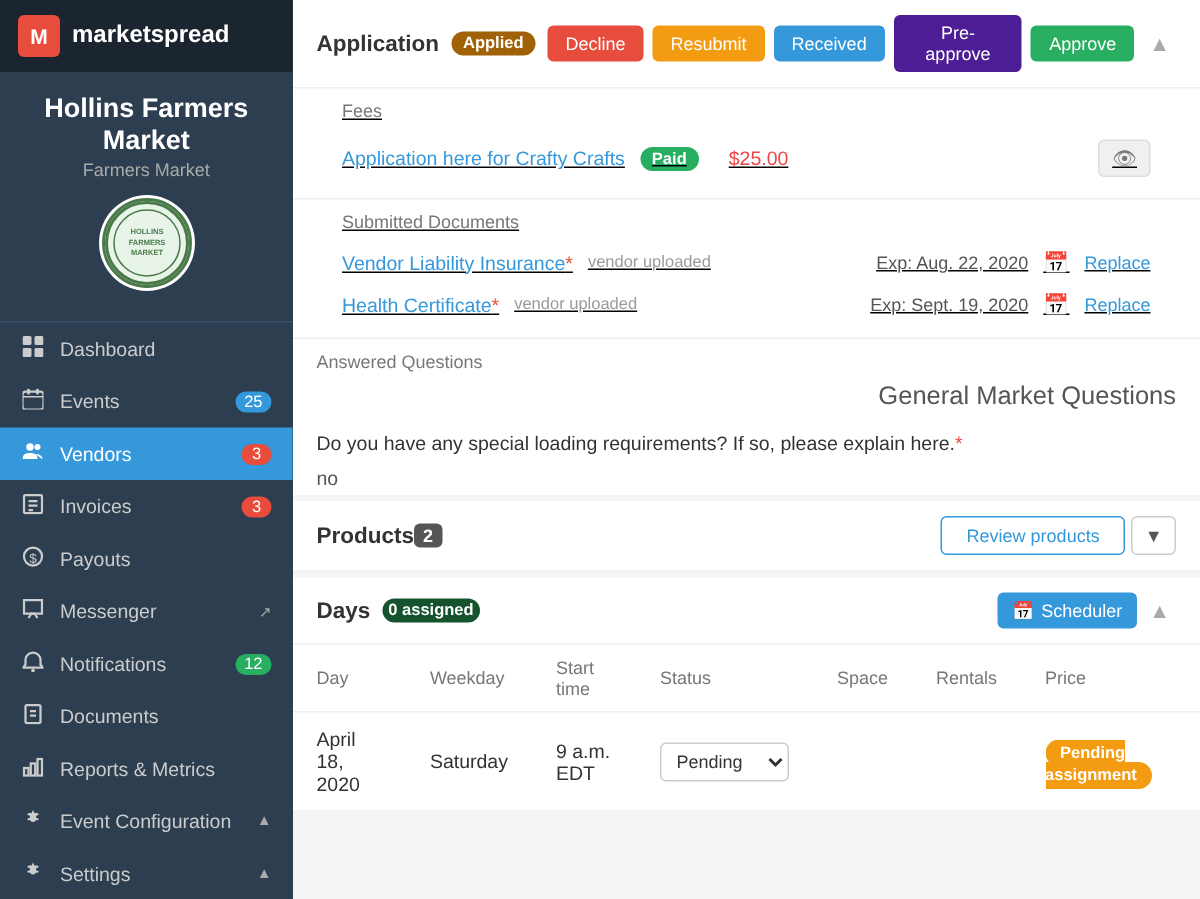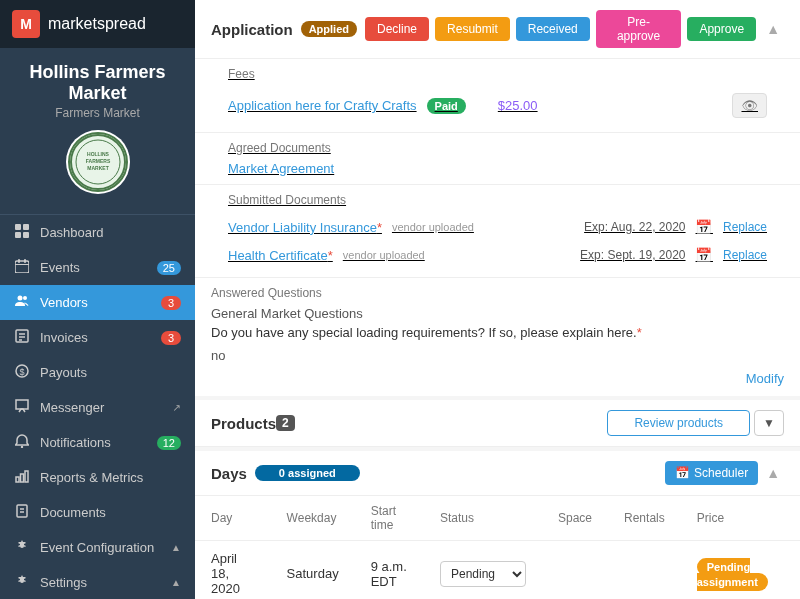--- a/index.html
+++ b/index.html
@@ -2,21 +2,21 @@
 <html><head>
   <meta charset="utf-8">
   <style>
     * { box-sizing: border-box; margin: 0; padding: 0; }
     body { font-family: -apple-system, BlinkMacSystemFont, 'Segoe UI', sans-serif; font-size: 13px; background: #f5f5f5; display: flex; height: 599px; overflow: hidden; }
 
     
     .sidebar { width: 195px; background: #2c3e50; color: #fff; display: flex; flex-direction: column; flex-shrink: 0; height: 599px; overflow-y: auto; }
     .sidebar-header { background: #1a252f; padding: 10px 12px; display: flex; align-items: center; gap: 8px; }
     .logo-box { background: #e74c3c; width: 28px; height: 28px; border-radius: 4px; display: flex; align-items: center; justify-content: center; font-weight: bold; font-size: 14px; color: white; flex-shrink: 0; }
-    .logo-text { font-size: 16px; font-weight: normal; color: white; }
+    .logo-text { font-size: 16px; font-weight: bold; color: white; }
     .market-info { padding: 14px 12px 10px; text-align: center; border-bottom: 1px solid #3d5166; }
     .market-name { font-weight: bold; font-size: 18px; color: white; }
     .market-sub { font-size: 12px; color: #aaa; margin-top: 2px; }
     .market-logo { width: 64px; height: 64px; border-radius: 50%; background: white; margin: 10px auto; display: flex; align-items: center; justify-content: center; overflow: hidden; }
     .market-logo-inner { width: 60px; height: 60px; border-radius: 50%; background: #e8f4e8; border: 2px solid #4a7a4a; display: flex; align-items: center; justify-content: center; font-size: 8px; color: #4a7a4a; text-align: center; font-weight: bold; }
 
     .nav-item { display: flex; align-items: center; padding: 9px 14px; cursor: pointer; color: #ccc; gap: 10px; position: relative; }
     .nav-item.active { background: #3498db; color: white; }
     .nav-icon { width: 16px; text-align: center; flex-shrink: 0; }
     .nav-label { flex: 1; font-size: 13px; }
@@ -27,47 +27,47 @@
     
     .main { flex: 1; overflow-y: auto; background: #f5f5f5; }
 
     
     .section { background: white; margin-bottom: 4px; }
     .section-header { display: flex; align-items: center; padding: 10px 16px; border-bottom: 1px solid #eee; gap: 8px; }
     .section-title { font-size: 15px; font-weight: 600; color: #333; }
     .badge-applied { background: #a16207; color: white; padding: 2px 8px; border-radius: 10px; font-size: 11px; font-weight: bold; }
     .badge-paid { background: #27ae60; color: white; padding: 2px 8px; border-radius: 10px; font-size: 11px; font-weight: bold; }
     .badge-pending-assign { background: #f39c12; color: white; padding: 3px 10px; border-radius: 10px; font-size: 11px; font-weight: bold; }
-    .badge-0assigned { background: #0369a1; color: white; padding: 2px 24px; border-radius: 10px; font-size: 11px; font-weight: bold; }
+    .badge-0assigned { background: #14532d; color: white; padding: 2px 4px; border-radius: 10px; font-size: 11px; font-weight: bold; }
     .badge-num { background: #555; color: white; padding: 1px 6px; border-radius: 4px; font-size: 12px; font-weight: bold; }
 
     .action-buttons { margin-left: auto; display: flex; gap: 6px; align-items: center; }
     .btn { padding: 5px 12px; border-radius: 4px; border: none; cursor: pointer; font-size: 12px; font-weight: 500; color: white; }
     .btn-decline { background: #e74c3c; }
     .btn-resubmit { background: #f39c12; }
     .btn-received { background: #3498db; }
-    .btn-preapprove { background: #ec4899; }
+    .btn-preapprove { background: #4c1d95; }
     .btn-approve { background: #27ae60; }
     .btn-scheduler { background: #3498db; color: white; border: none; padding: 5px 10px; border-radius: 4px; font-size: 12px; cursor: pointer; display: flex; align-items: center; gap: 4px; }
-    .btn-review { background: white; border: 1px solid #3498db; color: #3498db; padding: 5px 26px; border-radius: 4px; font-size: 12px; cursor: pointer; }
+    .btn-review { background: white; border: 1px solid #3498db; color: #3498db; padding: 5px 16px; border-radius: 4px; font-size: 12px; cursor: pointer; }
     .btn-chevron { background: white; border: 1px solid #ccc; color: #555; padding: 5px 8px; border-radius: 4px; font-size: 12px; cursor: pointer; }
     .btn-collapse { background: none; border: none; color: #aaa; cursor: pointer; font-size: 14px; padding: 0 4px; }
 
     .subsection { padding: 8px 33px; border-bottom: 1px solid #eee; text-decoration: underline; }
     .subsection-label { font-size: 12px; color: #777; font-weight: 500; margin-bottom: 6px; }
     .doc-row { display: flex; align-items: center; padding: 6px 0; gap: 10px; }
     .link-blue { color: #3498db; text-decoration: none; font-size: 13px; }
     .doc-tag { color: #999; font-size: 11px; }
     .doc-exp { color: #555; font-size: 12px; margin-left: auto; }
     .icon-calendar { color: #777; font-size: 14px; }
     .link-replace { color: #3498db; font-size: 12px; cursor: pointer; }
     .icon-eye { background: #f0f0f0; border: 1px solid #ddd; border-radius: 4px; padding: 4px 8px; color: #777; font-size: 13px; cursor: pointer; }
 
     .questions-section { padding: 8px 16px 0; }
-    .questions-label { font-size: 13px; color: #555; font-weight: 500; margin-bottom: 4px; }
+    .questions-label { font-size: 17px; color: #555; font-weight: 500; margin-bottom: 14px; text-align: right; }
     .question-text { font-size: 13px; color: #333; margin-bottom: 4px; }
     .question-required { color: #e74c3c; }
     .answer-text { color: #555; font-size: 13px; padding: 4px 0; }
     .modify-link { text-align: right; padding: 4px 0 10px; }
     .modify-btn { color: #3498db; font-size: 13px; cursor: pointer; background: none; border: none; }
 
     
     .products-header { display: flex; align-items: center; padding: 10px 16px; border-bottom: 1px solid #eee; }
     .products-actions { margin-left: auto; display: flex; gap: 4px; }
 
@@ -184,37 +184,37 @@
           <circle cx="7" cy="13" r="1.2" fill="#ccc" stroke="none"></circle>
         </svg>
     </span>
     <span class="nav-label">Notifications</span>
     <span class="nav-badge" style="background:#27ae60;">12</span>
   </div>
 
   <div class="nav-item">
     <span class="nav-icon">
       <svg width="14" height="14" viewBox="0 0 14 14" fill="none" stroke="#ccc" stroke-width="1.5">
+          <rect x="2" y="1" width="10" height="12" rx="1"></rect>
+          <line x1="5" y1="5" x2="9" y2="5"></line>
+          <line x1="5" y1="8" x2="9" y2="8"></line>
+        </svg>
+    </span>
+    <span class="nav-label">Documents</span>
+  </div>
+
+  <div class="nav-item">
+    <span class="nav-icon">
+      <svg width="14" height="14" viewBox="0 0 14 14" fill="none" stroke="#ccc" stroke-width="1.5">
           <rect x="1" y="8" width="3" height="5"></rect>
           <rect x="5.5" y="5" width="3" height="8"></rect>
           <rect x="10" y="2" width="3" height="11"></rect>
         </svg>
     </span>
     <span class="nav-label">Reports &amp; Metrics</span>
-  </div>
-
-  <div class="nav-item">
-    <span class="nav-icon">
-      <svg width="14" height="14" viewBox="0 0 14 14" fill="none" stroke="#ccc" stroke-width="1.5">
-          <rect x="2" y="1" width="10" height="12" rx="1"></rect>
-          <line x1="5" y1="5" x2="9" y2="5"></line>
-          <line x1="5" y1="8" x2="9" y2="8"></line>
-        </svg>
-    </span>
-    <span class="nav-label">Documents</span>
   </div>
 
   <div class="nav-item">
     <span class="nav-icon">
       <svg width="14" height="14" viewBox="0 0 14 14" fill="#ccc">
           <path d="M7 5a2 2 0 1 0 0 4 2 2 0 0 0 0-4zm0-4l-1 2H4L3 4l2 1v1l-2 1 1 1 2-1 1 2 1-2 2 1 1-1-2-1V5l2-1-1-1H8z"></path>
         </svg>
     </span>
     <span class="nav-label">Event Configuration</span>
     <span class="nav-arrow">▲</span>
@@ -245,29 +245,25 @@
         <button class="btn btn-approve">Approve</button>
         <button class="btn-collapse">▲</button>
       </div>
     </div>
 
     <div class="subsection">
       <div class="subsection-label">Fees</div>
       <div class="doc-row">
         <a class="link-blue">Application here for Crafty Crafts</a>
         <span class="badge-paid">Paid</span>
-        <span style="margin-left:22px; color:#8b5cf6;">$25.00</span>
+        <span style="margin-left:10px; color:#ef4444;">$25.00</span>
         <span style="margin-left:auto;" class="icon-eye">👁</span>
       </div>
     </div>
 
-    <div class="subsection">
-      <div class="subsection-label">Agreed Documents</div>
-      <a class="link-blue">Market Agreement</a>
-    </div>
 
     <div class="subsection">
       <div class="subsection-label">Submitted Documents</div>
       <div class="doc-row">
         <a class="link-blue">Vendor Liability Insurance<span style="color:#e74c3c;">*</span></a>
         <span class="doc-tag">vendor uploaded</span>
         <span class="doc-exp">Exp: Aug. 22, 2020</span>
         <span class="icon-calendar">📅</span>
         <a class="link-replace">Replace</a>
       </div>
@@ -280,23 +276,20 @@
       </div>
     </div>
 
     <div class="questions-section">
       <div class="subsection-label">Answered Questions</div>
       <div class="questions-label">General Market Questions</div>
       <div class="question-text">
         Do you have any special loading requirements? If so, please explain here.<span class="question-required">*</span>
       </div>
       <div class="answer-text">no</div>
-      <div class="modify-link">
-        <button class="modify-btn">Modify</button>
-      </div>
     </div>
   </div>
 
   <div class="section">
     <div class="products-header">
       <span class="section-title">Products</span>
       <span class="badge-num">2</span>
       <div class="products-actions">
         <button class="btn-review">Review products</button>
         <button class="btn-chevron">▼</button>

